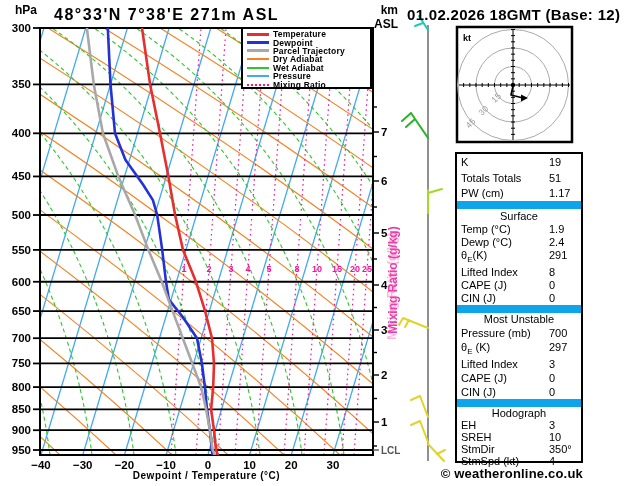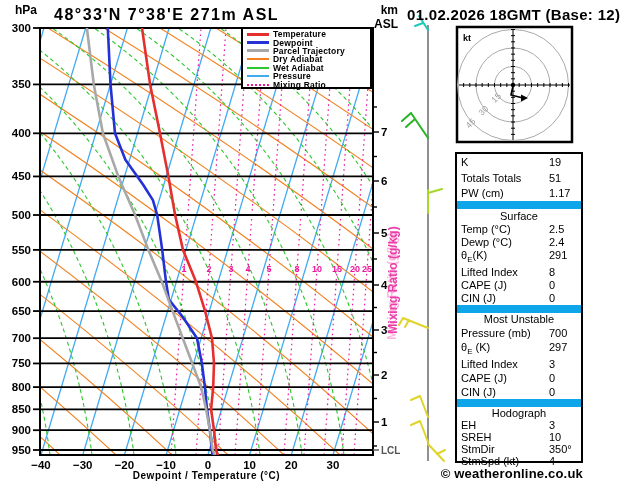--- a/index.html
+++ b/index.html
@@ -328,21 +328,21 @@
   </svg>
 
   <div class="abs" id="infotable">
       <div class="tsection" style="height: 48px;">
         <div class="trow"><span>K</span><span class="tval">19</span></div>
         <div class="trow"><span>Totals Totals</span><span class="tval">51</span></div>
         <div class="trow"><span>PW (cm)</span><span class="tval">1.17</span></div>
       </div>
       <div class="tsection" style="height: 105px;">
         <div class="theader">Surface</div>
-        <div class="trow"><span>Temp (°C)</span><span class="tval">2.5</span></div>
+        <div class="trow"><span>Temp (°C)</span><span class="tval">1.9</span></div>
         <div class="trow"><span>Dewp (°C)</span><span class="tval">2.4</span></div>
         <div class="trow"><span>θ<sub>E</sub>(K)</span><span class="tval">291</span></div>
         <div class="trow"><span>Lifted Index</span><span class="tval">8</span></div>
         <div class="trow"><span>CAPE (J)</span><span class="tval">0</span></div>
         <div class="trow"><span>CIN (J)</span><span class="tval">0</span></div>
       </div>
       <div class="tsection" style="height: 96px;">
         <div class="theader">Most Unstable</div>
         <div class="trow"><span>Pressure (mb)</span><span class="tval">700</span></div>
         <div class="trow"><span>θ<sub>E</sub> (K)</span><span class="tval">297</span></div>

